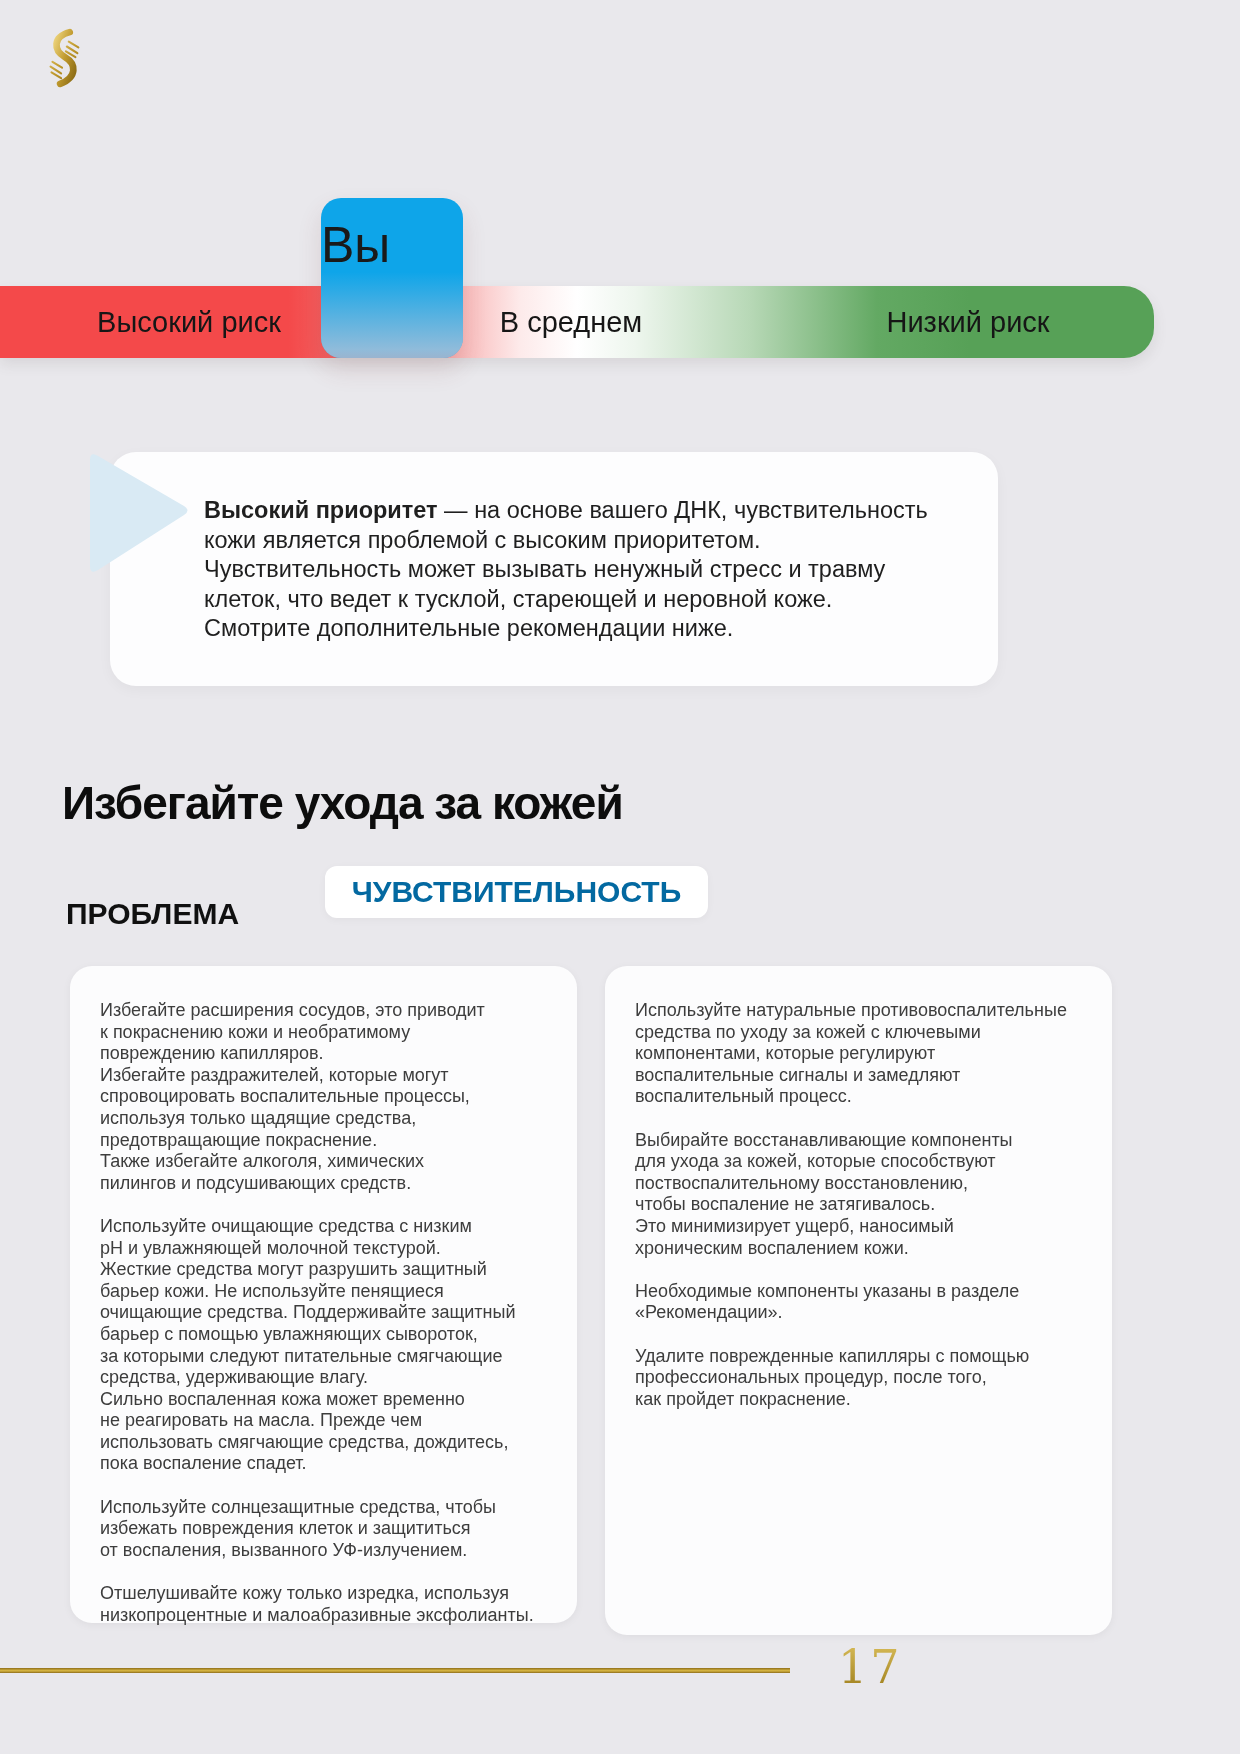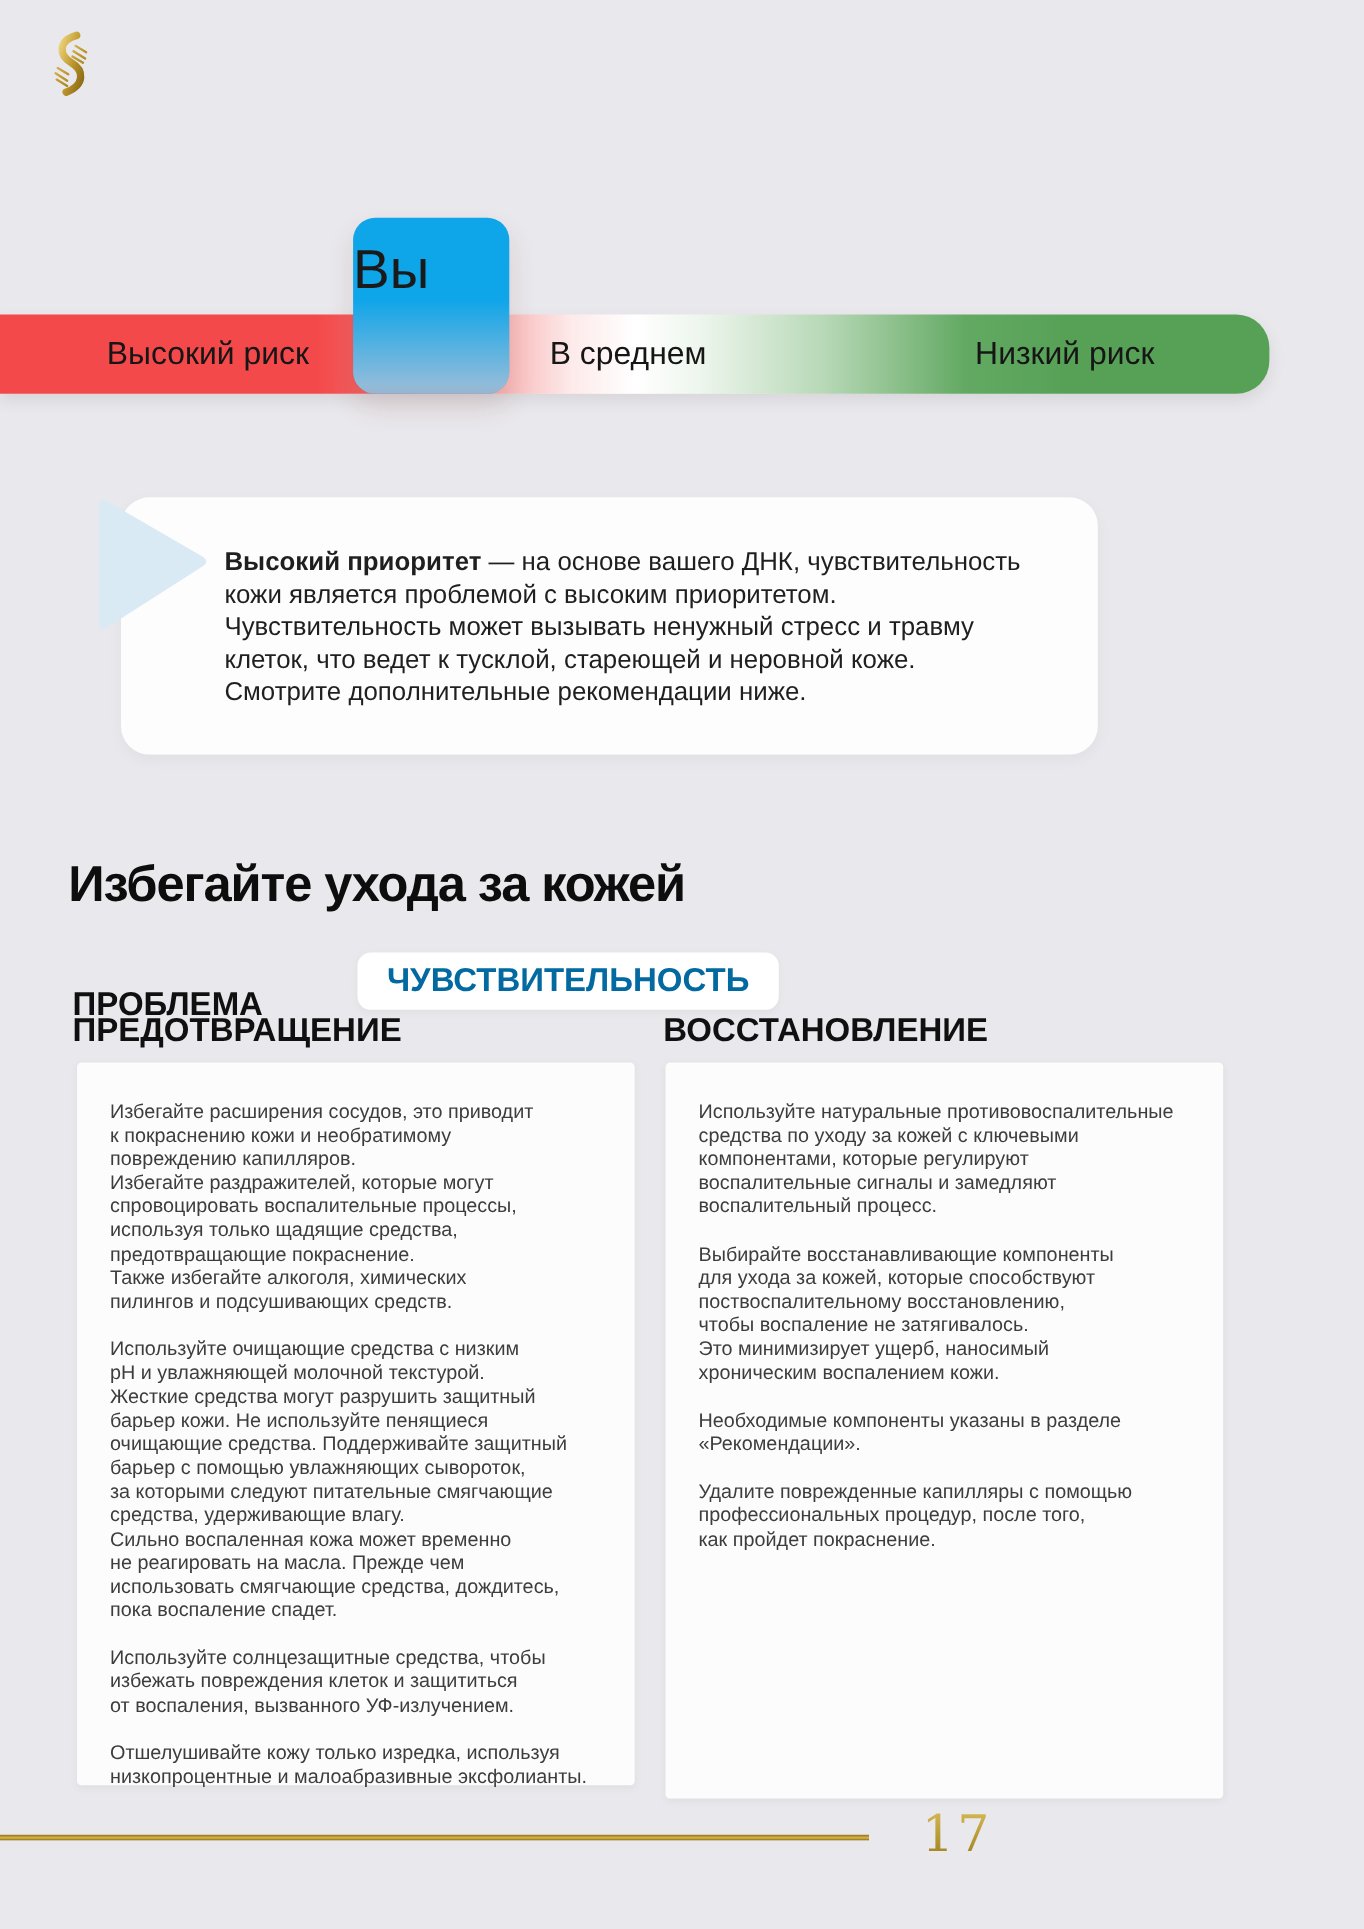--- a/index.html
+++ b/index.html
@@ -78,21 +78,21 @@
     box-shadow:0 2px 8px rgba(0,0,0,.04);
   }
   .problem-pill span{font-size:30px;font-weight:700;color:#0369a1;white-space:pre;}
   .col-header{
     position:absolute;top:920px;font-size:30px;font-weight:700;color:#101010;white-space:pre;
   }
   .col-header.prevention{left:66px;}
   .col-header.recovery{left:603px;}
   .card{
     position:absolute;top:966px;width:507px;
-    background:#fcfcfd;border-radius:4px;
+    background:#fcfcfd;border-radius:22px;
     box-shadow:0 2px 8px rgba(0,0,0,.05);
     box-sizing:border-box;
     padding:34px 24px 0 30px;
   }
   .card.left{left:70px;height:657px;}
   .card.right{left:605px;height:669px;}
   .card-text{
     font-size:18px;line-height:21.6px;color:#3d3d3d;white-space:pre;
   }
   
@@ -147,22 +147,20 @@
 Смотрите дополнительные рекомендации ниже.</span></div>
   </div>
 
   <div class="strategy-title">Избегайте ухода за кожей</div>
 
   <div class="problem-label">ПРОБЛЕМА</div>
   <div class="problem-pill">
     <span>ЧУВСТВИТЕЛЬНОСТЬ</span>
   </div>
 
-  <div class="col-header prevention">ПРЕДОТВРАЩЕНИЕ</div>
-  <div class="col-header recovery">ВОССТАНОВЛЕНИЕ</div>
 
   <div class="card left">
     <div class="card-text">Избегайте расширения сосудов, это приводит
 к покраснению кожи и необратимому
 повреждению капилляров.
 Избегайте раздражителей, которые могут
 спровоцировать воспалительные процессы,
 используя только щадящие средства,
 предотвращающие покраснение.
 Также избегайте алкоголя, химических

